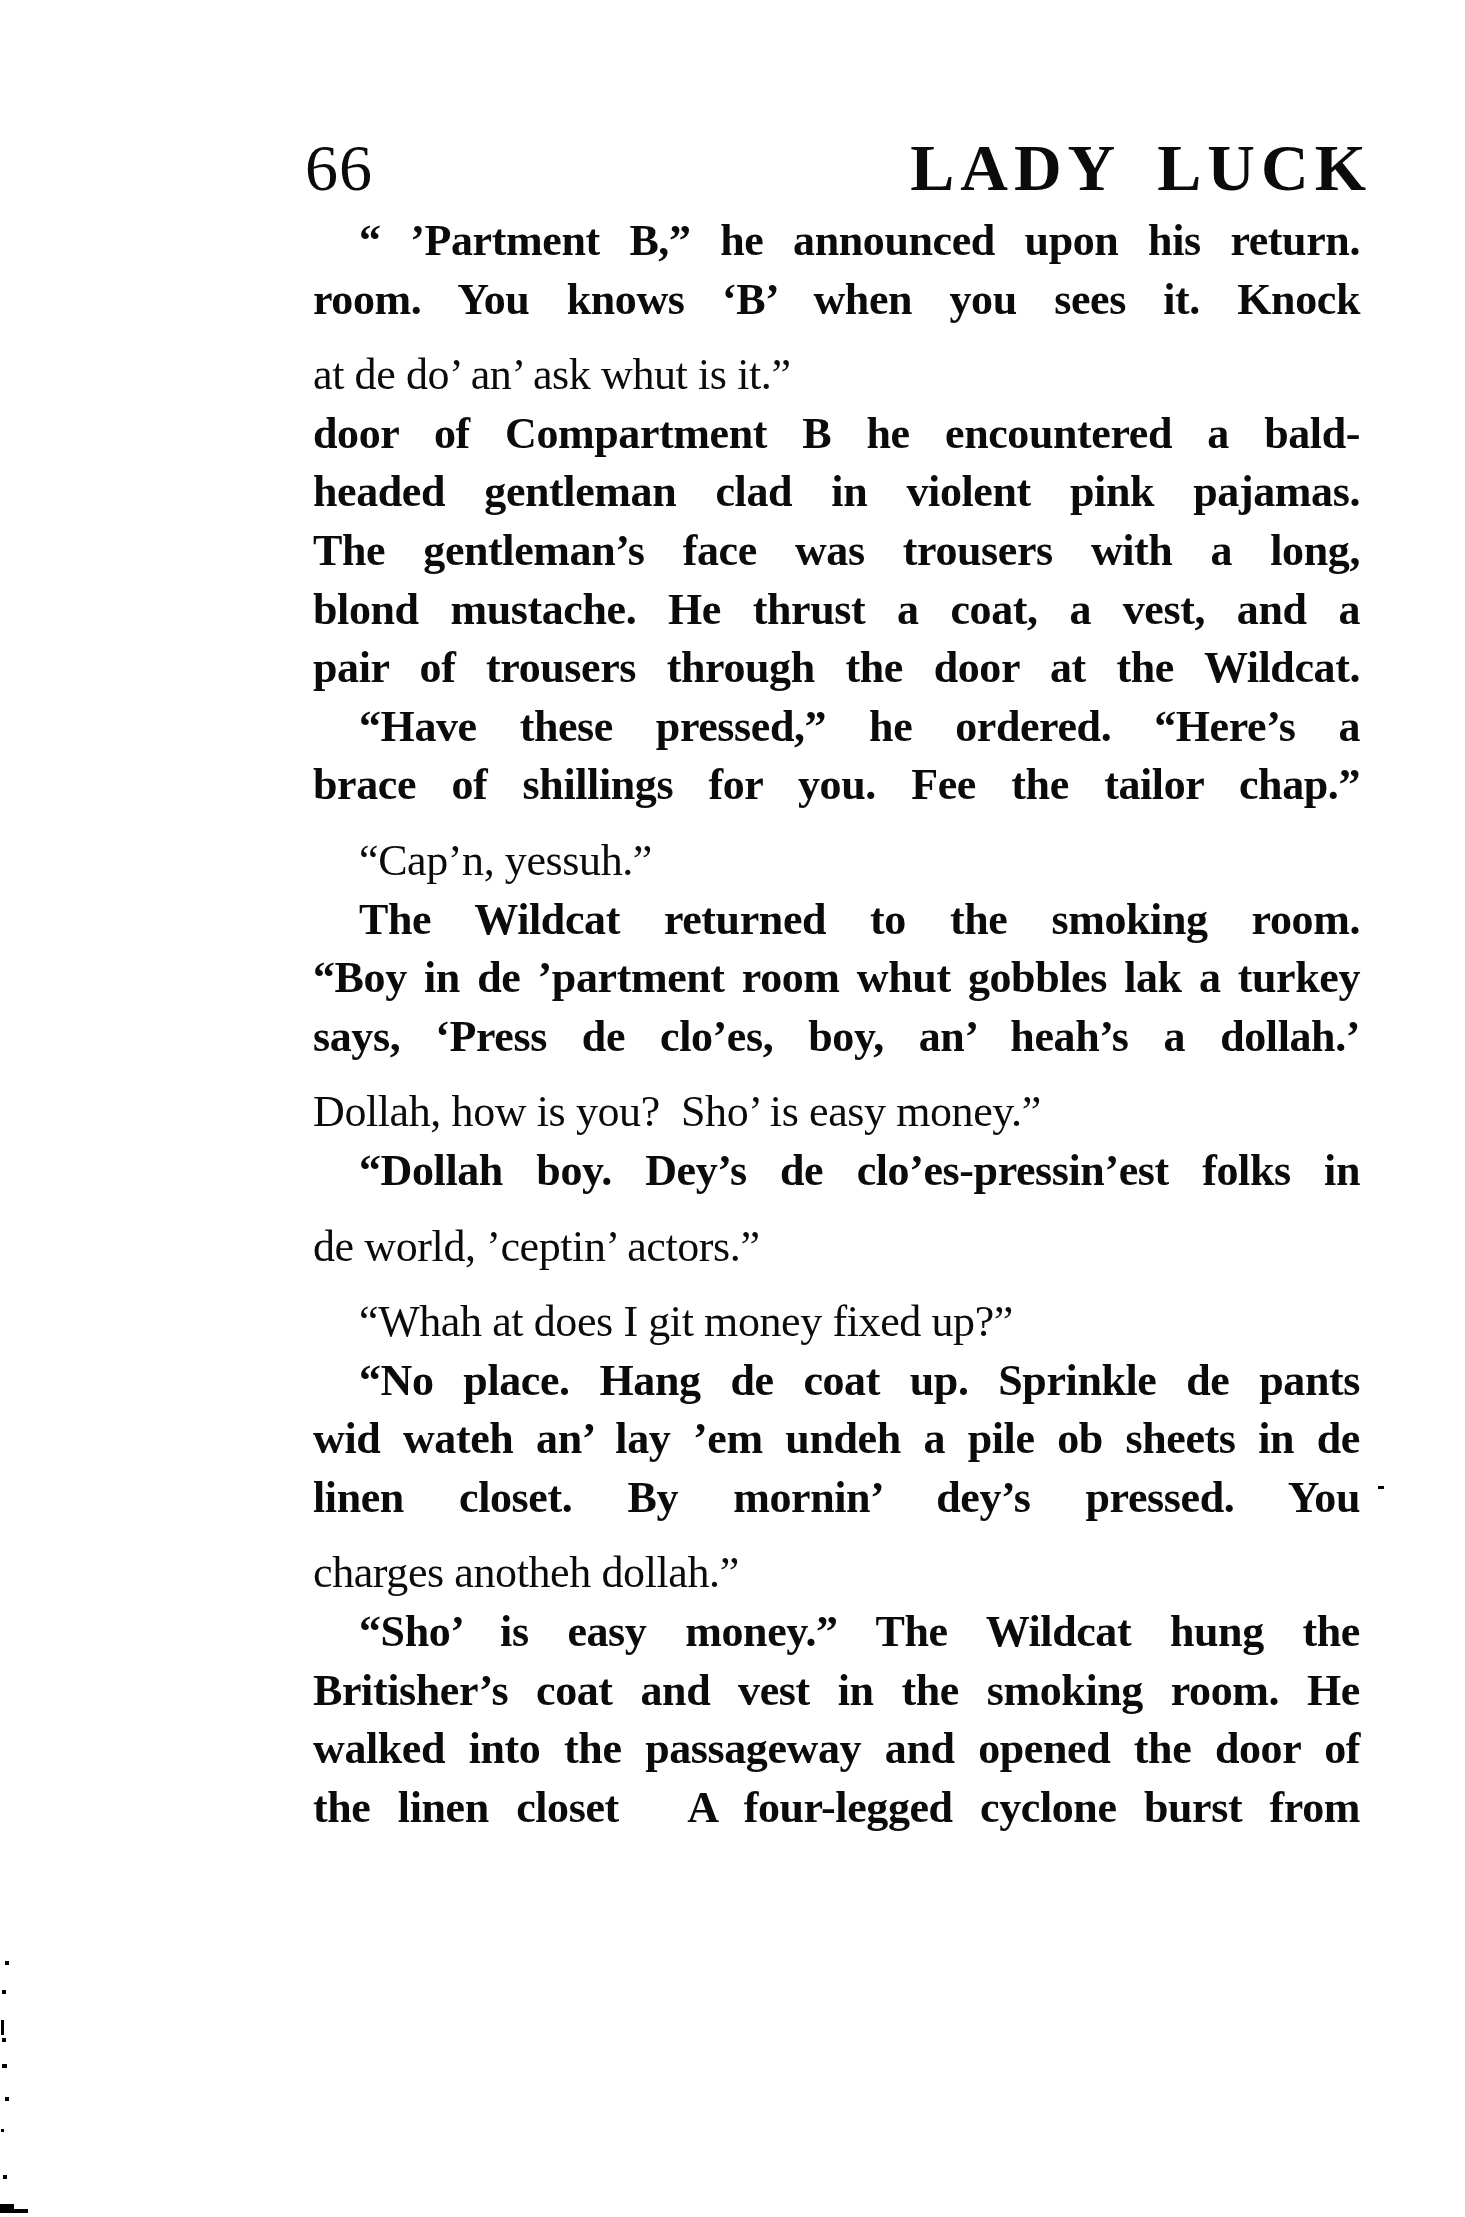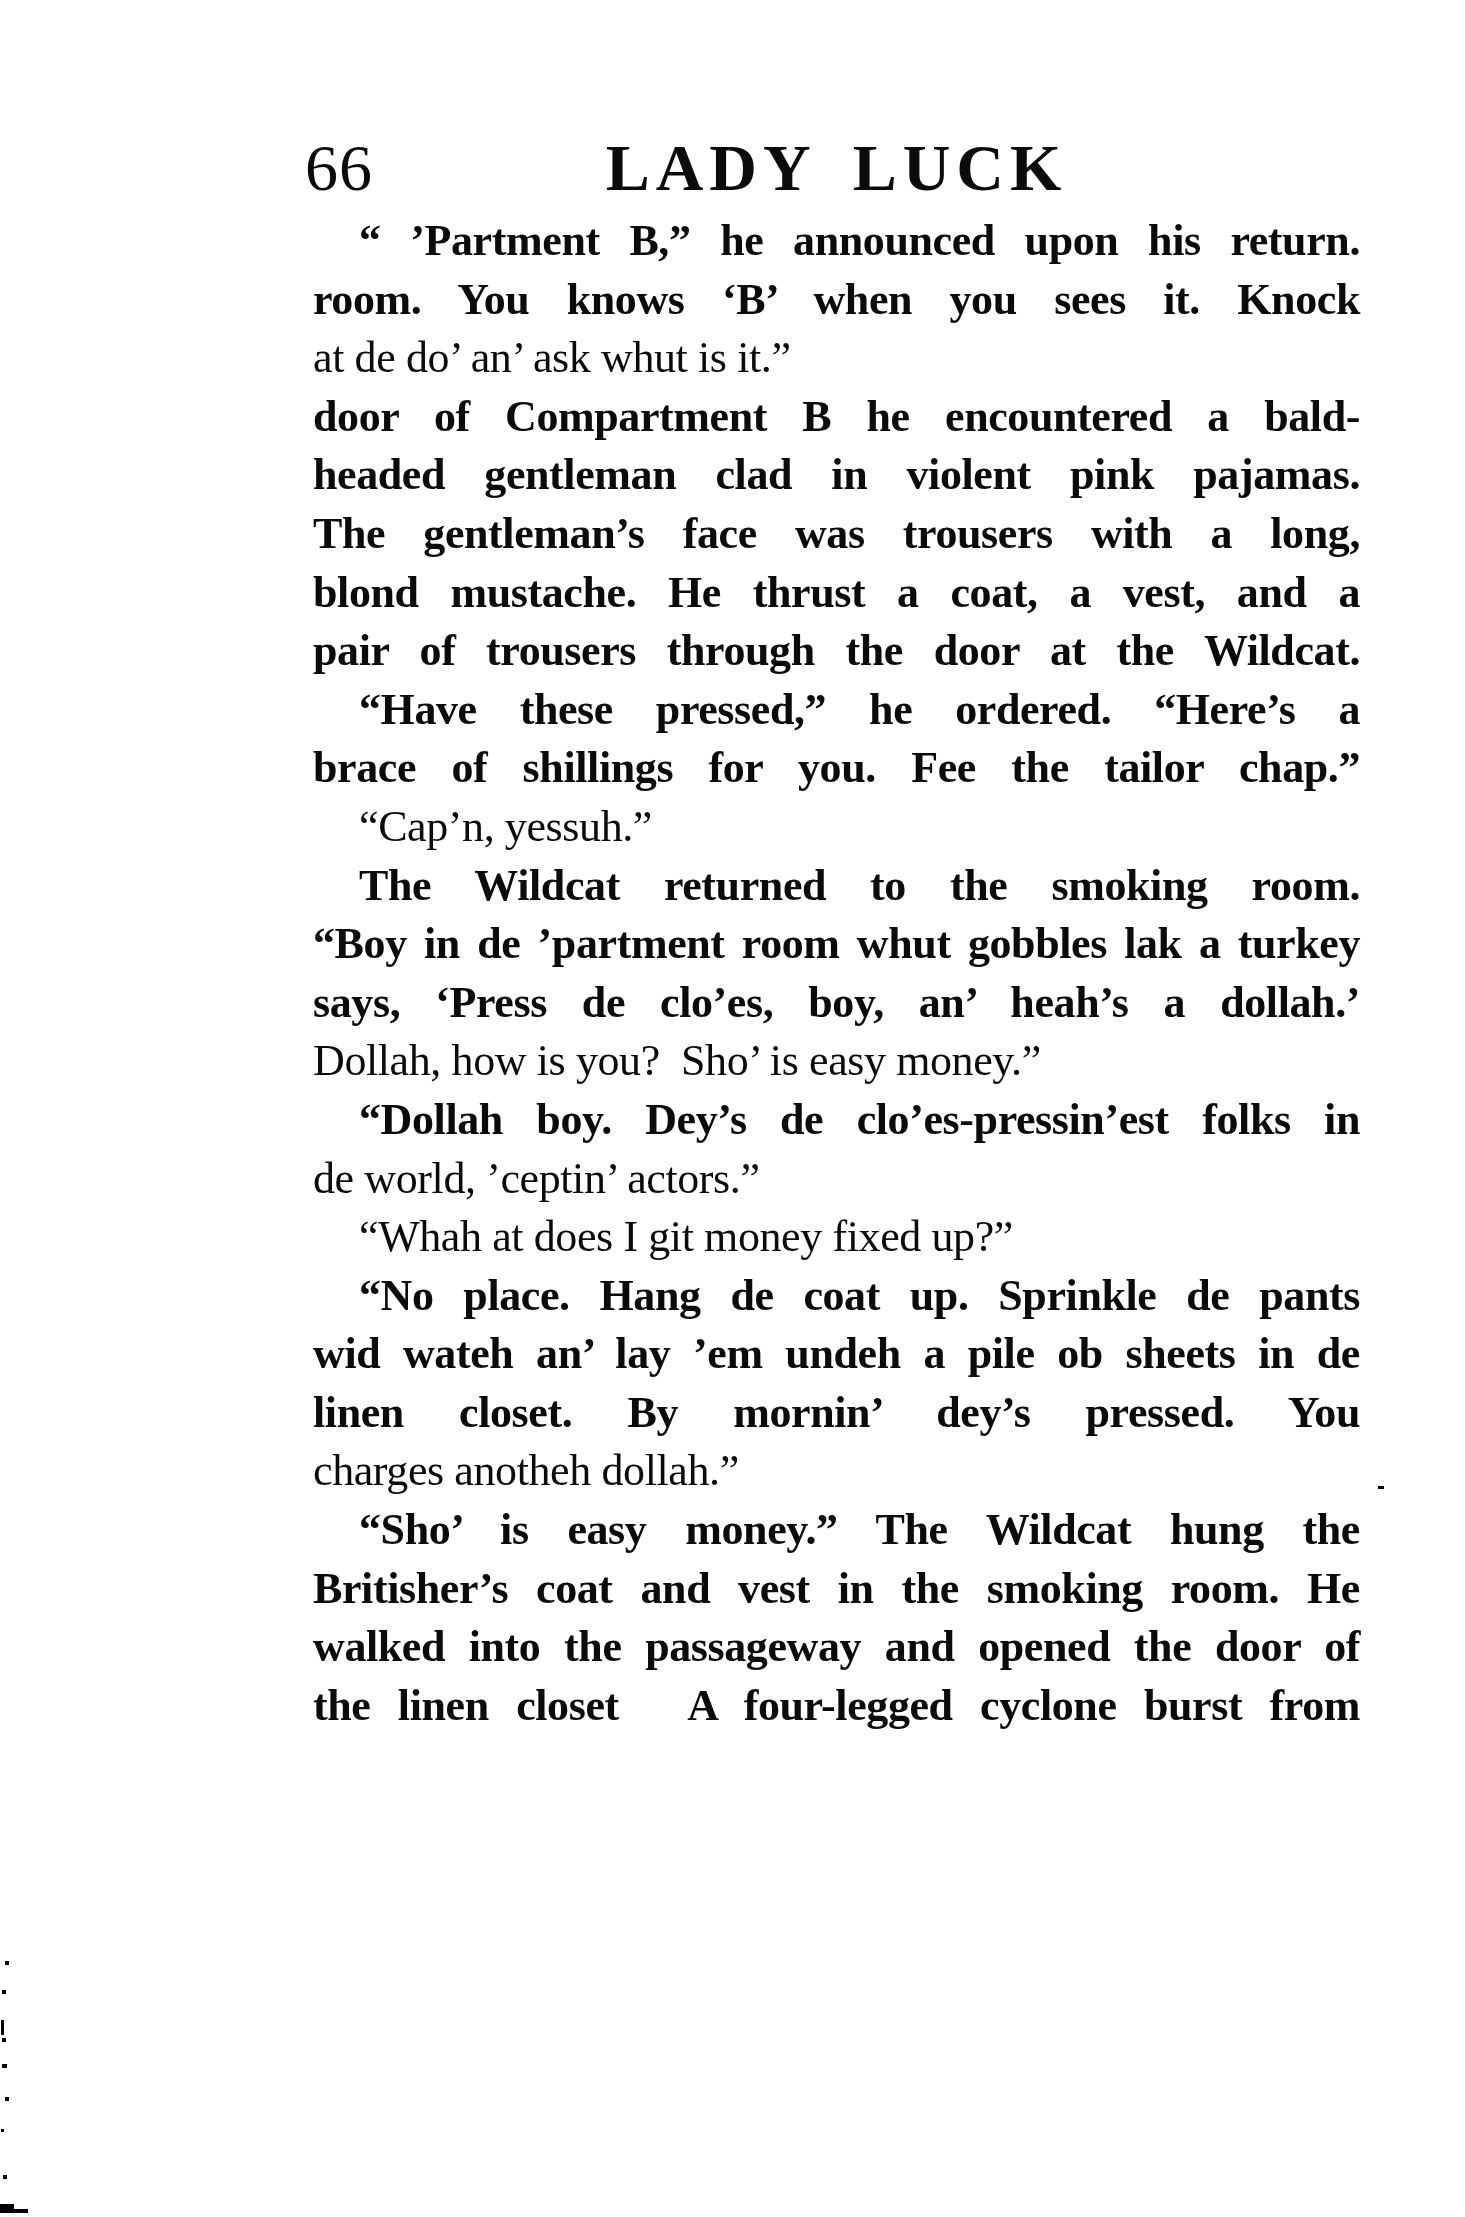--- a/index.html
+++ b/index.html
@@ -28,24 +28,24 @@
     position: absolute;
     left: -8px;
     top: 0;
     font-size: 66px;
     line-height: 70px;
     font-weight: 400;
     letter-spacing: 1px;
   }
   .running-title {
     position: absolute;
-    left: 0;
+    left: 12px;
     top: 0;
     width: 100%;
-    text-align: center;
+    text-align: right;
     font-size: 66px;
     line-height: 70px;
     font-weight: 700;
     letter-spacing: 6px;
     word-spacing: 16px;
     white-space: nowrap;
   }
   
   .text-column {
     position: absolute;
@@ -62,20 +62,21 @@
   }
   .line.fill {
     text-align: justify;
     text-align-last: justify;
     font-weight: bold;
   }
   .line.short {
     text-align: left;
     text-align-last: left;
     white-space: pre-wrap;
+    margin-top: 17px;
   }
   .line.indent {
     padding-left: 46px;
   }
   
   .speck {
     position: absolute;
     background: #000;
   }
 </style>

